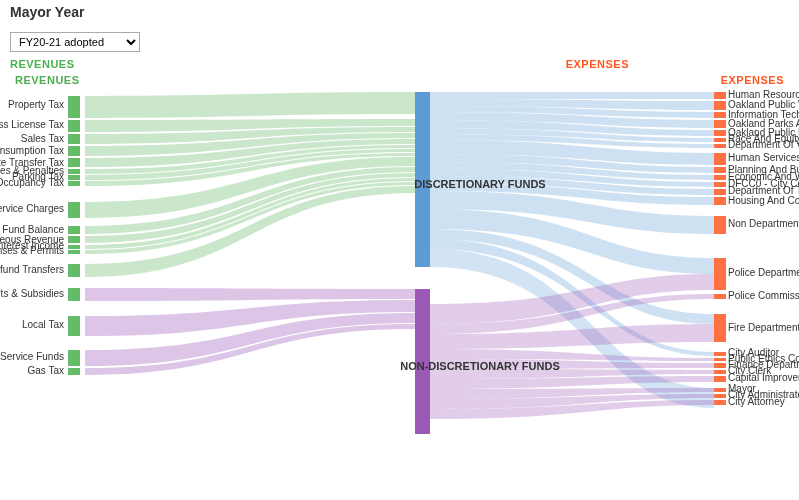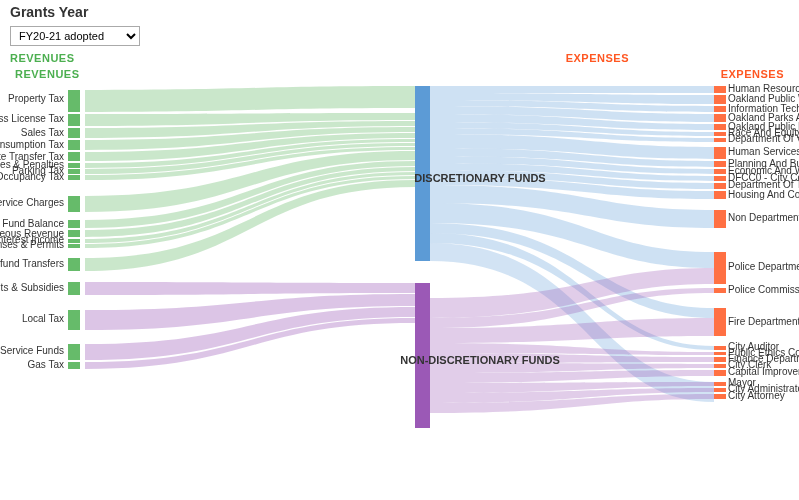--- a/index.html
+++ b/index.html
@@ -14,21 +14,21 @@
     }
     .header {
       padding: 4px 10px 2px;
     }
     .header h2 {
       font-size: 14px;
       font-weight: bold;
       color: #333;
     }
     .fiscal-select-wrap {
-      margin-top: 6px;
+      margin-top: 12px;
     }
     .fiscal-select-wrap select {
       font-size: 11px;
       padding: 2px 4px;
       border: 1px solid #aaa;
       background: #fff;
       width: 130px;
       cursor: pointer;
     }
     .chart-container {
@@ -58,21 +58,21 @@
       color: #FF5722;
       font-weight: bold;
       font-size: 11px;
       letter-spacing: 0.5px;
     }
   </style>
 </head>
 <body>
 
 <div class="header">
-  <h2>Grants Year</h2>
+  <h2>Mayor Year</h2>
   <div class="fiscal-select-wrap">
     <select>
       <option>FY20-21 adopted</option>
       <option>FY19-20 adopted</option>
       <option>FY18-19 adopted</option>
     </select>
   </div>
 </div>
 
 <div class="chart-container">

